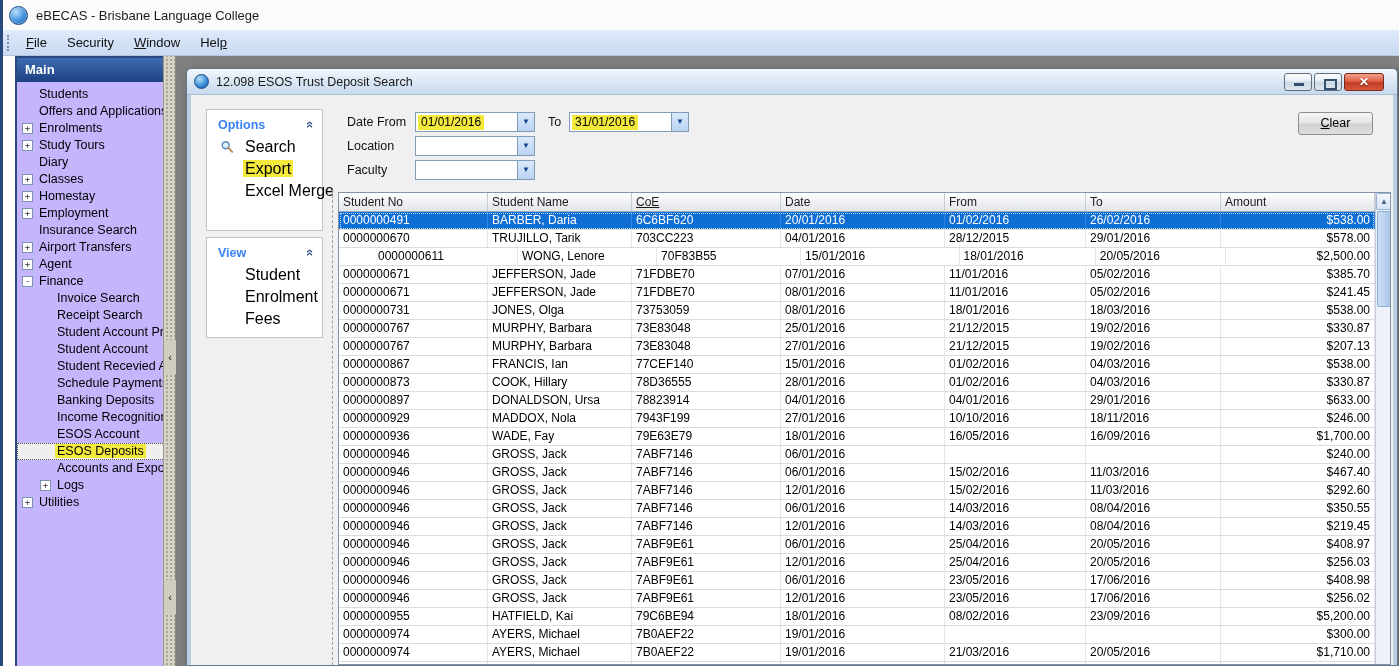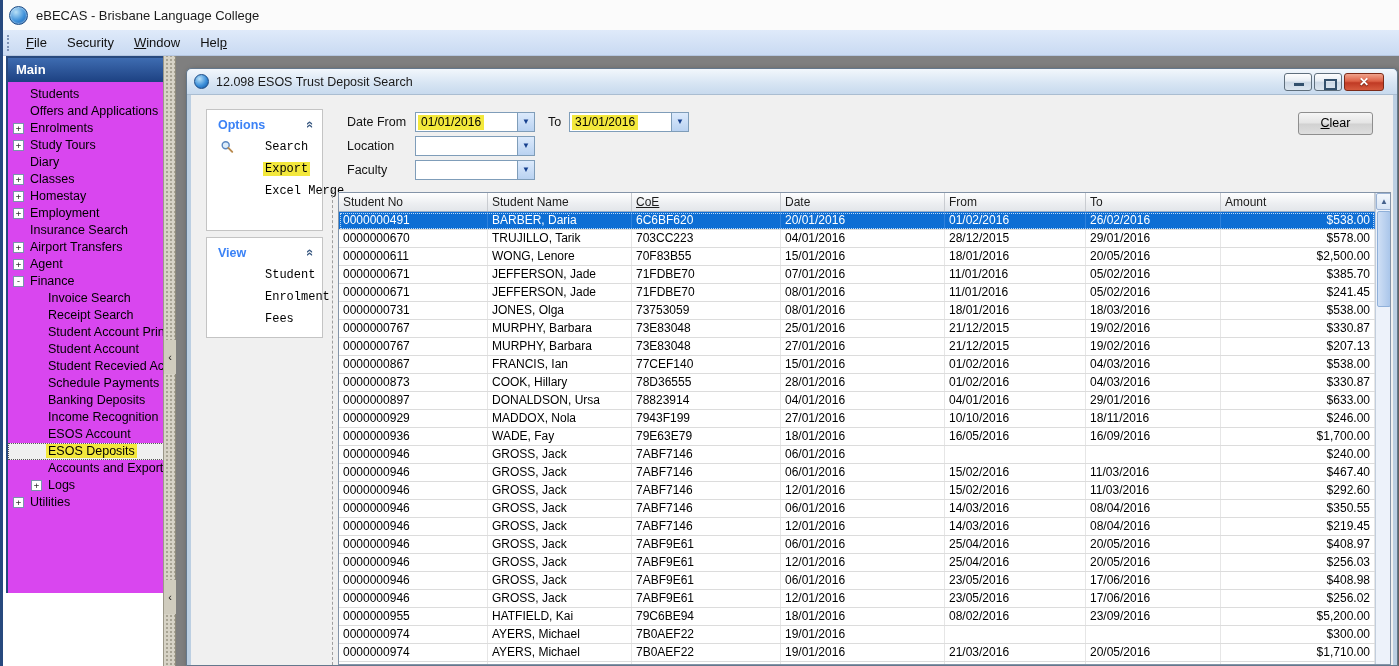--- a/index.html
+++ b/index.html
@@ -11,21 +11,21 @@
   .titlebar { position:absolute; left:3px; top:0; width:1396px; height:30px; background:#fbfbfb; display:flex; align-items:center; padding-left:6px; }
   .app-icon { width:19px; height:19px; border-radius:50%; background:radial-gradient(circle at 35% 30%, #b8e0f7, #3c8fd9 55%, #0c4f9e); border:1px solid #1c4c86; box-shadow:inset 0 0 2px #fff; margin-right:8px; }
   .titlebar .title { font-size:13px; color:#1b1b1b; }
 
   .menubar { position:absolute; left:3px; top:30px; width:1396px; height:26px; background:linear-gradient(#dfeafa,#c9daf2); border-bottom:1px solid #b5c6e0; display:flex; align-items:center; }
   .menu-grip { width:4px; height:16px; margin:0 5px 0 4px; border-left:2px dotted #7d92b5; }
   .menu-item { padding:4px 10px; font-size:13px; color:#111; cursor:default; }
   .menu-item u { text-decoration:underline; }
 
   
-  .sidebar { position:absolute; left:6px; top:56px; width:160px; height:537px; background:#d946ef; border:2px solid #27497e; border-bottom:none; }
+  .sidebar { position:absolute; left:15px; top:56px; width:160px; height:610px; background:#c4b5fd; border:2px solid #27497e; border-bottom:none; }
   .sidebar-header { height:24px; background:linear-gradient(#3e6cb1,#1d4182); color:#fff; font-weight:bold; font-size:13px; padding:4px 0 0 8px; }
   .tree { padding-top:4px; }
   .tree-item { position:relative; height:17px; line-height:17px; font-size:12.5px; white-space:nowrap; cursor:default; }
   .tree-item .lbl { padding:0 2px; }
   .tree-item.lvl1 .lbl { margin-left:20px; }
   .tree-item.lvl2 .lbl { margin-left:38px; }
   .expander { position:absolute; top:3px; width:11px; height:11px; border:1px solid #7b93ad; background:#fff; font-size:9px; line-height:9px; text-align:center; color:#333; font-family:"DejaVu Sans Mono", monospace; }
   .lvl1 .expander { left:5px; }
   .lvl2 .expander { left:23px; }
   .tree-item.selected { background:#efefef; outline:1px dotted #555; outline-offset:-1px; }
@@ -53,21 +53,21 @@
   .wbtn.close::after { content:"✕"; position:absolute; width:100%; text-align:center; top:1px; color:#fff; font-weight:bold; font-size:12px; text-shadow:0 1px 1px #6b1d0e; }
 
   .dlg-frame { position:absolute; top:26px; left:0; right:0; bottom:0; border-left:4px solid #bccfe2; border-right:4px solid #bccfe2; background:#f0f0f0; }
   .dlg-content { position:relative; width:100%; height:100%; }
 
   
   .panel { position:absolute; left:15px; width:117px; background:#fff; border:1px solid #c4c4c4; }
   .panel-hd { display:flex; justify-content:space-between; align-items:center; padding:7px 8px 4px 11px; }
   .panel-hd .ph { font-weight:bold; font-size:12.5px; color:#3b82f6; }
   .chev { color:#3b5a82; font-size:13px; transform:rotate(90deg); display:inline-block; cursor:pointer; font-weight:bold; }
-  .panel-item { height:22px; line-height:22px; padding-left:56px; font-size:12px; position:relative; cursor:pointer; white-space:nowrap;font-family:Liberation Mono, monospace; }
+  .panel-item { height:22px; line-height:22px; padding-left:36px; font-size:16px; position:relative; cursor:pointer; white-space:nowrap; }
   .panel-item .lbl { padding:0 2px; }
   .mag { position:absolute; left:13px; top:4px; width:14px; height:14px; }
 
   
   .flabel { position:absolute; font-size:12.5px; color:#111; }
   .combo { position:absolute; width:120px; height:20px; border:1px solid #7f9db9; background:#fff; }
   .combo .val { position:absolute; left:2px; top:2px; font-size:12px; line-height:15px; padding:0 3px; }
   .combo .btn { position:absolute; right:0; top:0; width:17px; height:18px; background:linear-gradient(#dceafc,#b9d2f1); border-left:1px solid #7f9db9; text-align:center; line-height:17px; font-size:8px; color:#16408e; cursor:pointer; }
 
   .clear-btn { position:absolute; width:75px; height:23px; background:linear-gradient(#f6f6f6,#e4e4e4 48%,#d1d1d1 52%,#dedede); border:1px solid #8e8e8e; border-radius:3px; font-size:12.5px; text-align:center; line-height:21px; cursor:pointer; }
@@ -239,21 +239,21 @@
                 <div class="trow">
                   <div class="tcell" style="width: 149px;">0000000670</div>
                   <div class="tcell" style="width: 144px;">TRUJILLO, Tarik</div>
                   <div class="tcell" style="width: 149px;">703CC223</div>
                   <div class="tcell" style="width: 164px;">04/01/2016</div>
                   <div class="tcell" style="width: 141px;">28/12/2015</div>
                   <div class="tcell" style="width: 135px;">29/01/2016</div>
                   <div class="tcell right" style="width: 154px;">$578.00</div>
                 </div>
                 <div class="trow">
-                  <div class="tcell" style="width: 149px;">0000000611</div>
+                  <div class="tcell" style="width: 149px; margin-left: 35px;">0000000611</div>
                   <div class="tcell" style="width: 144px;">WONG, Lenore</div>
                   <div class="tcell" style="width: 149px;">70F83B55</div>
                   <div class="tcell" style="width: 164px;">15/01/2016</div>
                   <div class="tcell" style="width: 141px;">18/01/2016</div>
                   <div class="tcell" style="width: 135px;">20/05/2016</div>
                   <div class="tcell right" style="width: 154px;">$2,500.00</div>
                 </div>
                 <div class="trow">
                   <div class="tcell" style="width: 149px;">0000000671</div>
                   <div class="tcell" style="width: 144px;">JEFFERSON, Jade</div>

